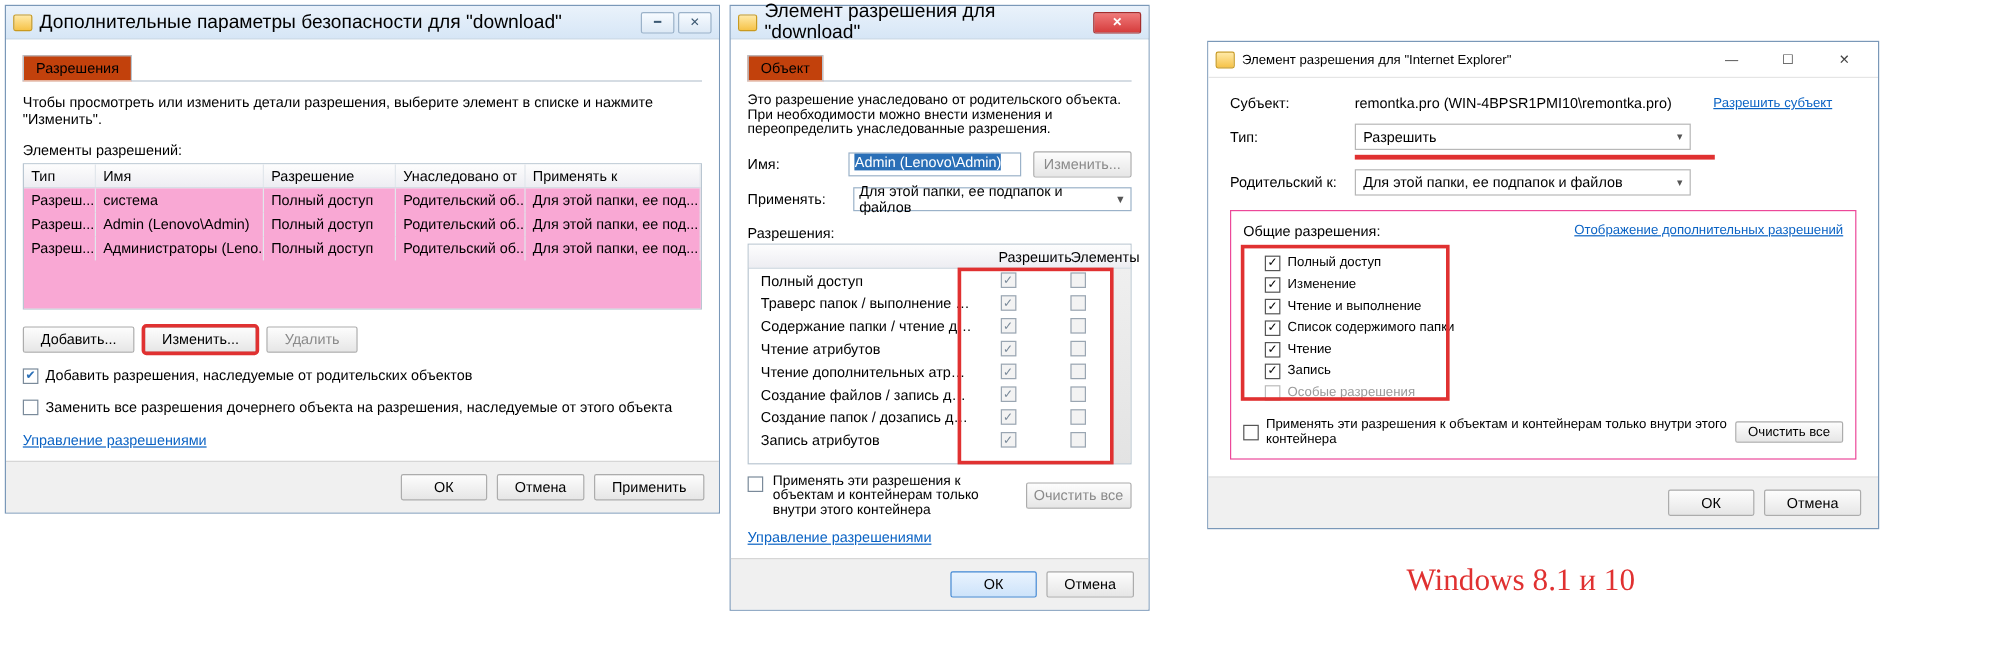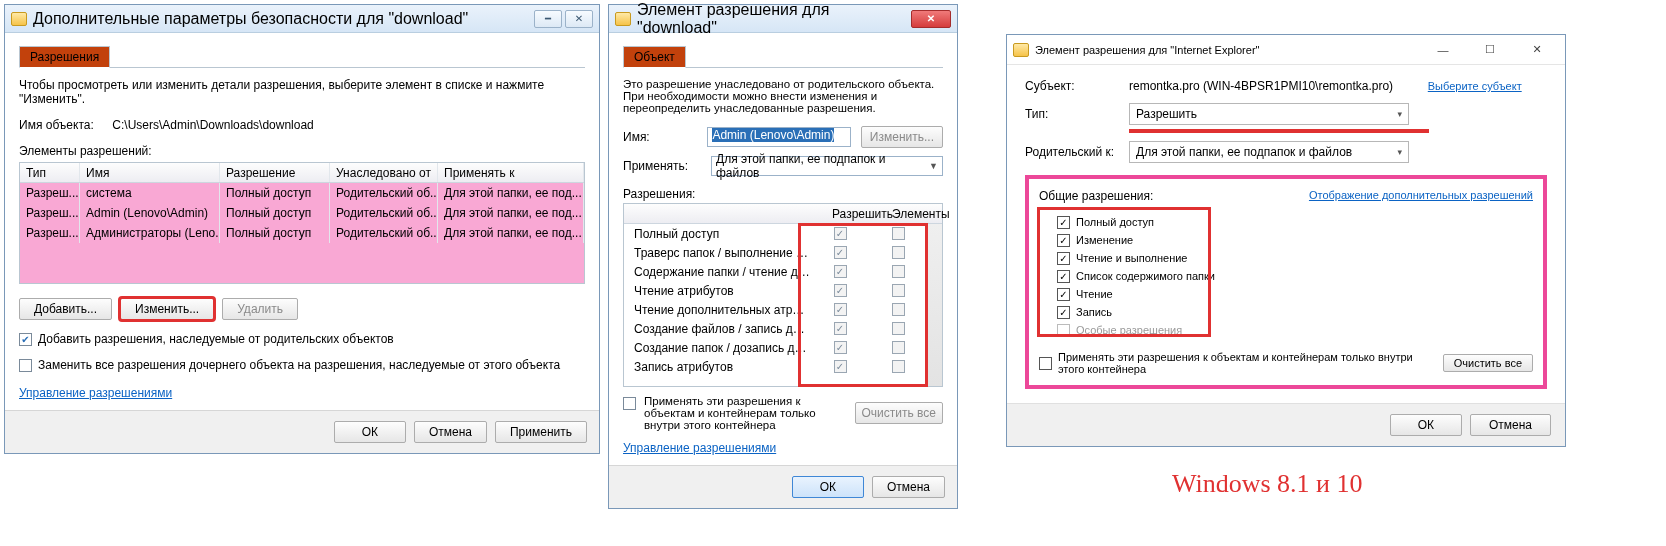--- a/index.html
+++ b/index.html
@@ -208,21 +208,21 @@
   .w10-line .lab { width:90px; }
   .w10-drop {
     border:1px solid #b7b7b7; height:22px; padding:0 6px; background:#fff;
     display:flex; align-items:center; justify-content:space-between; font-size:12px;
   }
   .w10-drop .arrow { font-size:9px; color:#555; }
   .red-under {
     height:4px; background:#e03131; width:300px; margin-left:104px; margin-top:-6px; margin-bottom:8px;
   }
   .w10-group {
-    border:4px solid #ec4899; padding:10px; position: relative;
+    border:1px solid #ec4899; padding:10px; position: relative;
   }
   .w10-group .ghead { display:flex; justify-content:space-between; margin-bottom:8px; }
   .w10-perms {
     display:inline-block; padding:2px 6px;
   }
   .w10-pline { display:flex; align-items:center; gap:6px; height:18px; font-size:11px; }
   .w10-chk {
     width:13px;height:13px;border:1px solid #555;background:#fff;
     display:inline-flex;align-items:center;justify-content:center;font-size:10px;color:#000;
   }
@@ -254,24 +254,20 @@
         <div class="win-controls">
           <div class="win-btn">━</div>
           <div class="win-btn">✕</div>
         </div>
       </div>
       <div class="content">
         <div class="tabrow">
           <div class="tab">Разрешения</div>
         </div>
         <div class="desc">Чтобы просмотреть или изменить детали разрешения, выберите элемент в списке и нажмите "Изменить".</div>
-        <div class="lbl-line">
-          <span class="lbl">Имя объекта:</span>
-          <span>C:\Users\Admin\Downloads\download</span>
-        </div>
         <div style="margin-bottom:4px;">Элементы разрешений:</div>
         <div class="table">
           <div class="table-head">
             <div class="c1">Тип</div>
             <div class="c2">Имя</div>
             <div class="c3">Разрешение</div>
             <div class="c4">Унаследовано от</div>
             <div class="c5">Применять к</div>
           </div>
           <div class="table-body" id="d1-rows">
@@ -464,21 +460,21 @@
           <div class="win-btn">—</div>
           <div class="win-btn">☐</div>
           <div class="win-btn close10">✕</div>
         </div>
       </div>
       <div class="content">
         <div class="w10-line">
           <div class="lab">Субъект:</div>
           <span>remontka.pro (WIN-4BPSR1PMI10\remontka.pro)</span>
           &nbsp;&nbsp;
-          <span class="link" style="font-size:11px;">Выберите субъект</span>
+          <span class="link" style="font-size:11px;">Разрешить субъект</span>
         </div>
         <div class="w10-line">
           <div class="lab">Тип:</div>
           <div class="w10-drop" style="width:280px;">
             <span>Разрешить</span>
             <span class="arrow">▾</span>
           </div>
         </div>
         <div class="red-under"></div>
         <div class="w10-line">

